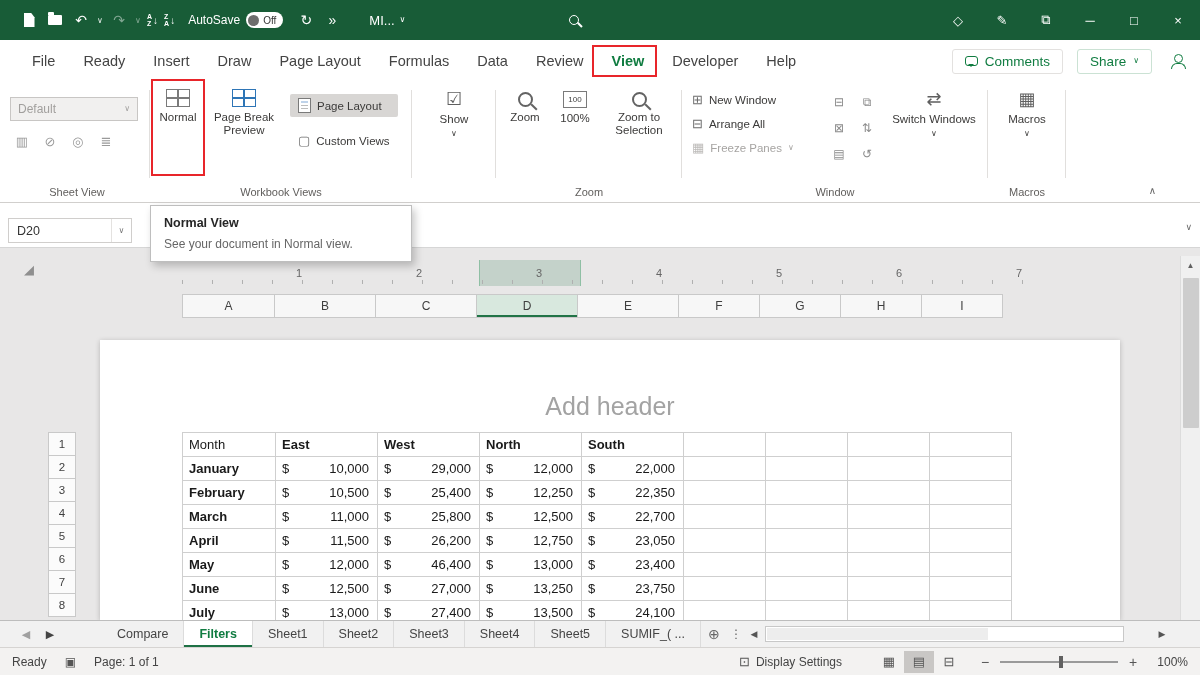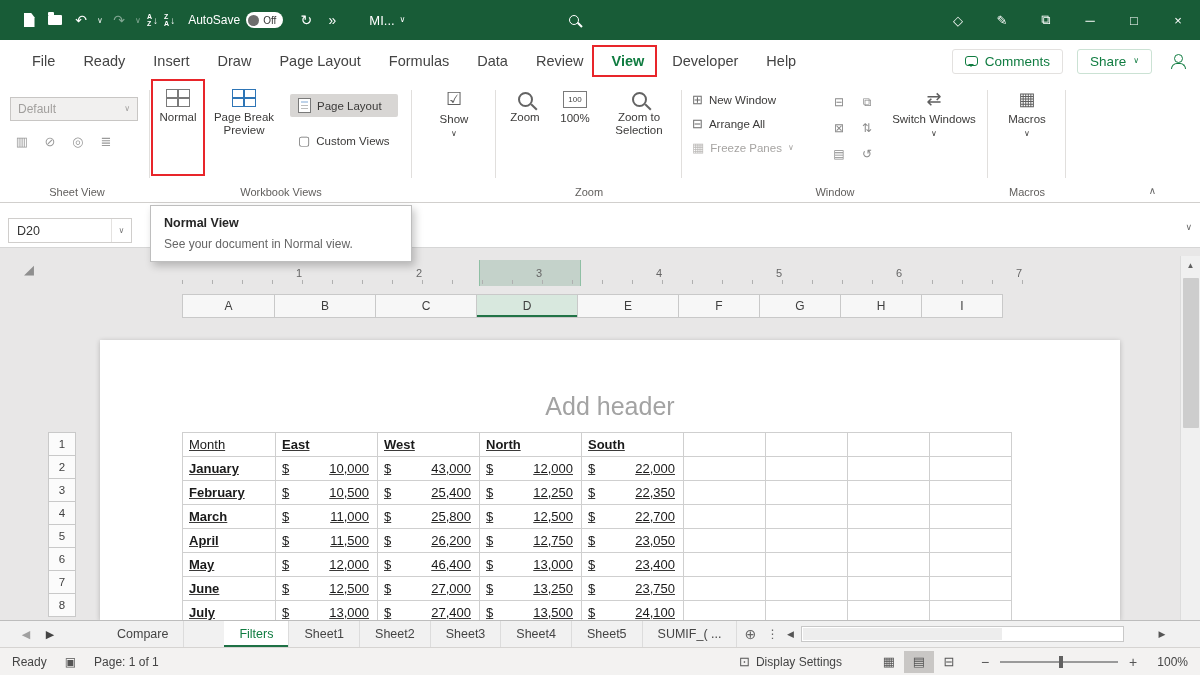--- a/index.html
+++ b/index.html
@@ -98,38 +98,38 @@
   .colh{height:24px;border:1px solid #C9C9C9;margin-left:-1px;background:#F7F7F7;display:flex;align-items:center;justify-content:center;
         font-size:12px;color:#3f3f3f;}
   .colh:first-child{margin-left:0;}
   .colh.sel{background:#D8E8DE;box-shadow:inset 0 -2px 0 #217346;position:relative;z-index:2;}
   .rowheaders{position:absolute;left:48px;top:184px;width:28px;}
   .rowh{width:28px;height:24px;margin-top:-1px;border:1px solid #C9C9C9;background:#FBFBFB;display:flex;align-items:center;justify-content:center;
         font-size:11.5px;color:#3f3f3f;}
   .rowh:first-child{margin-top:0;}
   .page{position:absolute;left:100px;top:92px;width:1020px;height:280px;background:#fff;box-shadow:0 1px 5px rgba(0,0,0,.22);overflow:hidden;}
   .add-header{position:absolute;top:52px;left:0;right:0;text-align:center;font-size:25px;color:#A3A3A3;}
-  .sheet-table{position:absolute;left:82px;top:92px;border-top:1px solid #CFCFCF;border-left:1px solid #CFCFCF;text-decoration:underline;}
+  .sheet-table{position:absolute;left:82px;top:92px;border-top:1px solid #CFCFCF;border-left:1px solid #CFCFCF;}
   .trow{display:flex;}
   .tcell{height:24px;border-right:1px solid #CFCFCF;border-bottom:1px solid #CFCFCF;font-size:13px;color:#1a1a1a;
          display:flex;align-items:center;padding-left:6px;}
   .tcell.bold{font-weight:bold;}
   .tcell.cur{justify-content:space-between;padding:0 8px 0 6px;}
   .vscroll{position:absolute;left:1180px;top:256px;width:20px;height:364px;background:#F0F0F0;border-left:1px solid #DCDCDC;}
   .vscroll .arr{height:18px;display:flex;align-items:center;justify-content:center;font-size:8px;color:#606060;}
   .vthumb{position:absolute;left:2px;top:22px;width:16px;height:150px;background:#CDCDCD;border-radius:1px;}
 
   
   .tabbar{position:absolute;top:620px;left:0;right:0;height:27px;background:#F1F1F1;border-top:1px solid #BDBDBD;
           display:flex;align-items:stretch;padding-left:14px;font-size:12.5px;color:#444;}
   .tnav{display:flex;align-items:center;justify-content:center;width:24px;font-size:11px;color:#444;}
   .tnav.dim{color:#A0A0A0;}
   .stabs{display:flex;margin-left:40px;}
   .stab{display:flex;align-items:center;padding:0 15px;border-right:1px solid #DCDCDC;color:#444;white-space:nowrap;}
-  .stab.active{background:#fff;color:#107C41;font-weight:normal;box-shadow:inset 0 -2px 0 #1E7145;margin-left:40px;}
+  .stab.active{background:#fff;color:#107C41;font-weight:bold;box-shadow:inset 0 -2px 0 #1E7145;}
   .addsheet{display:flex;align-items:center;justify-content:center;width:26px;color:#666;font-size:14px;}
   .kebab{display:flex;align-items:center;justify-content:center;width:18px;color:#666;font-size:12px;}
   .hbox{display:flex;align-items:center;justify-content:center;width:18px;font-size:9px;color:#555;}
   .htrack{flex:1;height:16px;margin:5px 28px 0 2px;background:#fff;border:1px solid #C8C8C8;position:relative;}
   .hthumb{position:absolute;left:1px;top:1px;bottom:1px;width:62%;background:#EDEDED;}
   .tabbar-endarrow{display:flex;align-items:center;justify-content:center;width:20px;margin-right:28px;font-size:9px;color:#555;}
 
   
   .statusbar{position:absolute;top:647px;left:0;right:0;height:28px;background:#F3F2F1;border-top:1px solid #D6D4D2;
              display:flex;align-items:center;font-size:12px;color:#444;padding:0 12px;}
@@ -400,21 +400,21 @@
             <div class="tcell" style="width: 82px;"></div>
           </div>
           <div class="trow">
             <div class="tcell bold" style="width: 93px;">January</div>
             <div class="tcell cur" style="width: 102px;">
               <span>$</span>
               <span>10,000</span>
             </div>
             <div class="tcell cur" style="width: 102px;">
               <span>$</span>
-              <span>43,000</span>
+              <span>29,000</span>
             </div>
             <div class="tcell cur" style="width: 102px;">
               <span>$</span>
               <span>12,000</span>
             </div>
             <div class="tcell cur" style="width: 102px;">
               <span>$</span>
               <span>22,000</span>
             </div>
             <div class="tcell" style="width: 82px;"></div>

